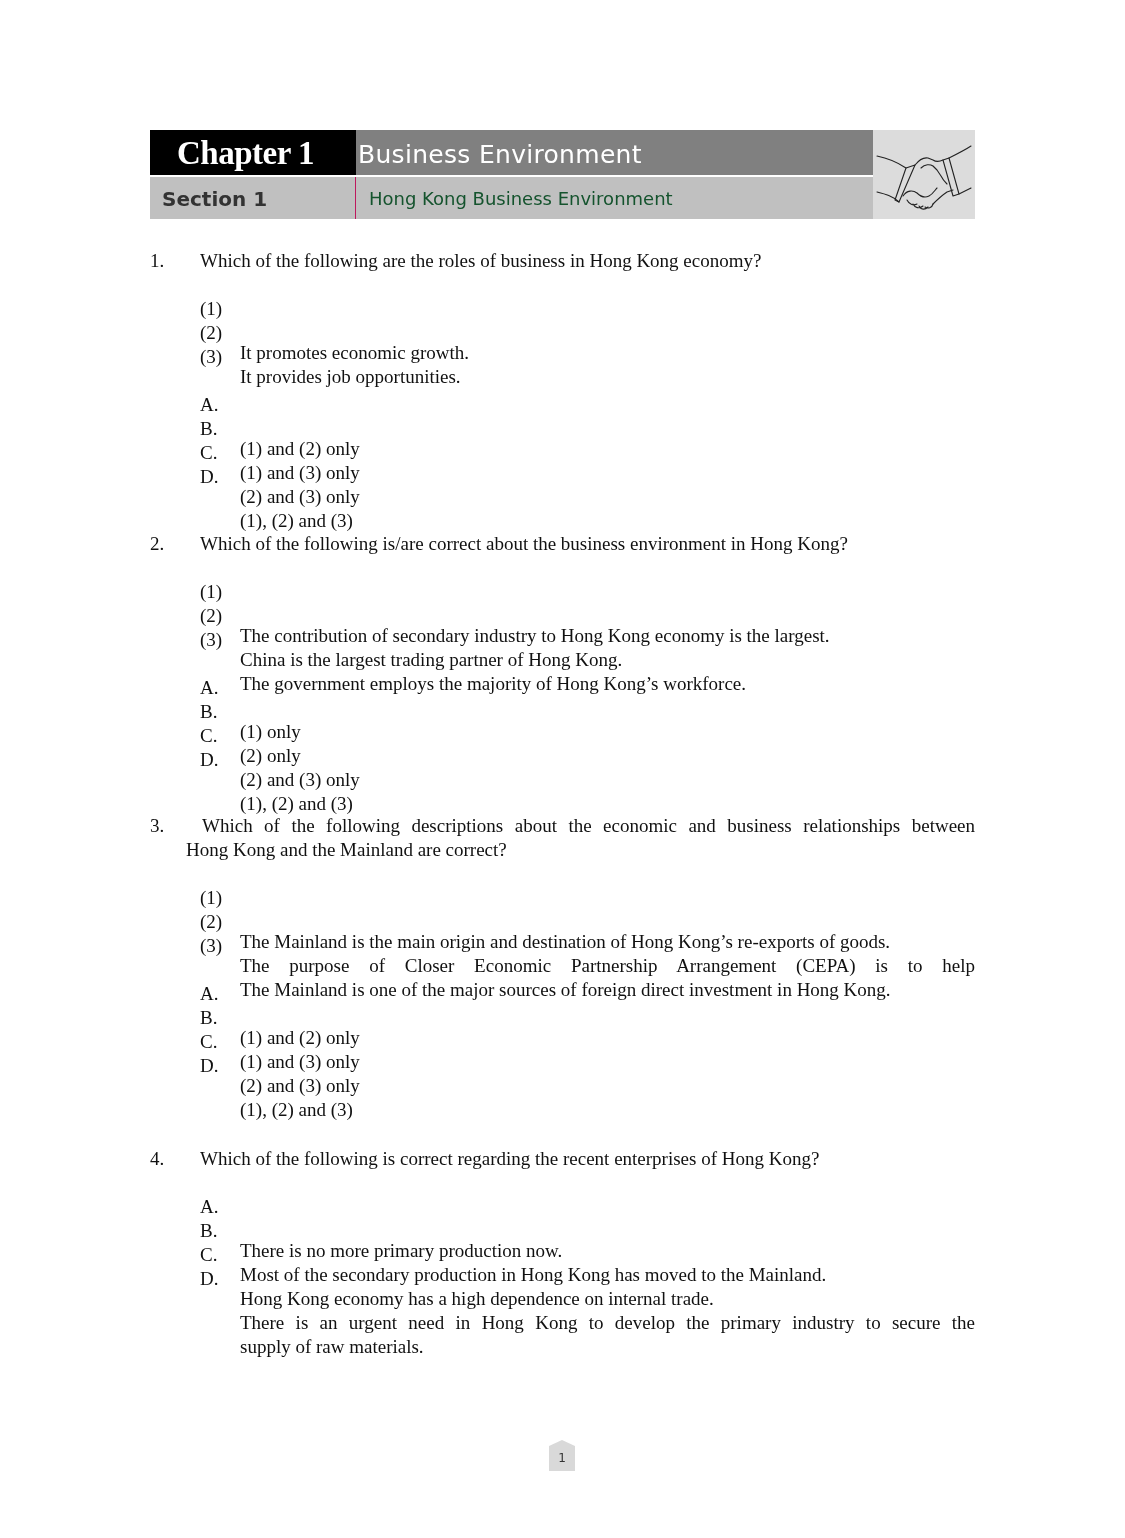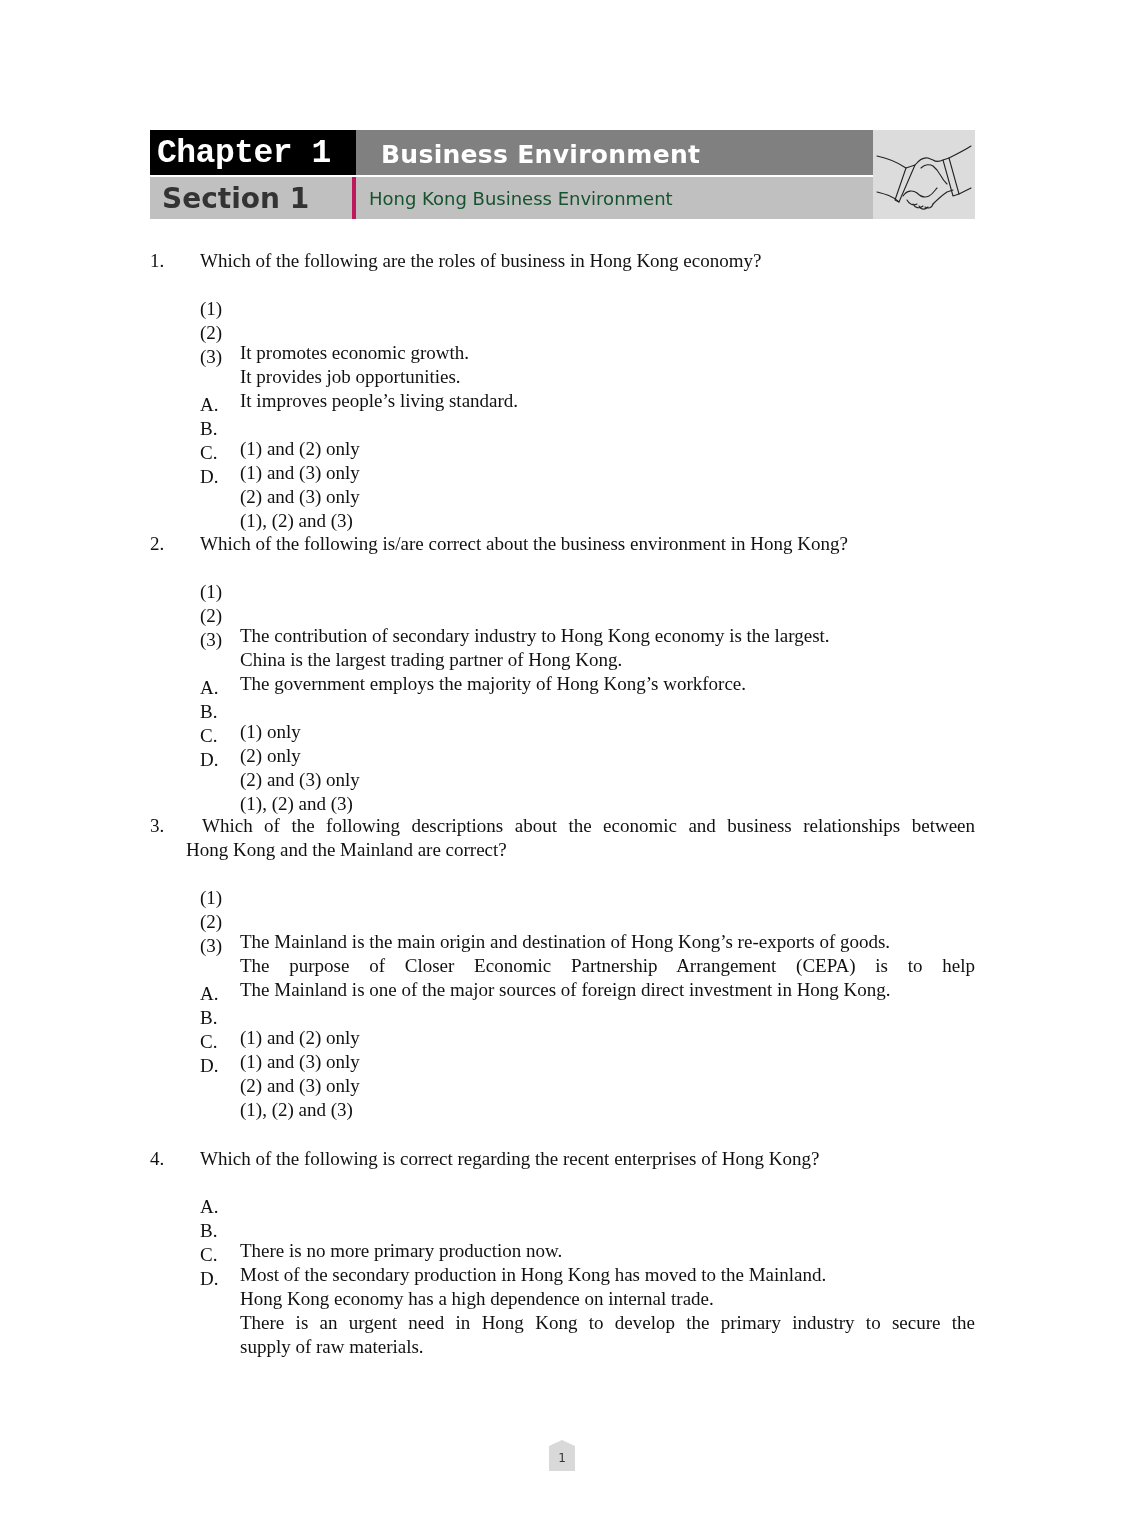--- a/index.html
+++ b/index.html
@@ -3,29 +3,29 @@
 <meta charset="utf-8">
 <style>
   html, body { margin: 0; padding: 0; background: #ffffff; }
   body { width: 1125px; height: 1538px; position: relative; overflow: hidden; }
   .page { position: absolute; left: 0; top: 0; width: 1125px; height: 1538px; }
 
   
   .banner { position: absolute; left: 150px; top: 130px; width: 825px; height: 89px; }
   .row1 { position: absolute; left: 0; top: 0; width: 723px; height: 45px; display: flex; }
   .chapter-box { width: 206px; height: 45px; background: #000; color: #fff;
-    font-family: Liberation Mono, monospace; font-weight: bold; font-size: 33px;
-    line-height: 47px; padding-left: 7px; box-sizing: border-box; letter-spacing: -0.5px; }
+    font-family: Liberation Serif, serif; font-weight: bold; font-size: 33px;
+    line-height: 47px; padding-left: 27px; box-sizing: border-box; letter-spacing: -0.5px; }
   .title-box { flex: 1; height: 45px; background: #808080; color: #fff;
-    font-family: "DejaVu Sans", sans-serif; font-weight: bold; font-size: 25px;
-    line-height: 50px; padding-left: 25px; box-sizing: border-box; letter-spacing: 0.3px; }
+    font-family: "DejaVu Sans", sans-serif; font-weight: normal; font-size: 25px;
+    line-height: 50px; padding-left: 2px; box-sizing: border-box; letter-spacing: 0.3px; }
   .row2 { position: absolute; left: 0; top: 47px; width: 723px; height: 42px; display: flex; background: #c0c0c0; }
   .section-box { width: 206px; height: 42px; color: #333;
-    font-family: "DejaVu Sans", sans-serif; font-weight: bold; font-size: 28px;
-    line-height: 44px; padding-left: 12px; box-sizing: border-box; border-right: 4px solid #be185d; }
+    font-family: "DejaVu Sans", sans-serif; font-weight: bold; font-size: 20px;
+    line-height: 44px; padding-left: 12px; box-sizing: border-box; border-right: 1px solid #be185d; }
   .subtitle-box { flex: 1; height: 42px; color: #14532d;
     font-family: "DejaVu Sans", sans-serif; font-size: 18px; line-height: 44px;
     padding-left: 13px; box-sizing: border-box; }
   .pic-box { position: absolute; left: 723px; top: 0; width: 102px; height: 89px; background: #dcdcdc; }
   .pic-box svg { position: absolute; left: 0; top: 0; }
 
   
   .q { position: absolute; left: 150px; width: 825px;
     font-family: "Liberation Serif", serif; font-size: 19px; color: #111; }
   .line { position: relative; height: 24px; line-height: 24px; }
@@ -80,21 +80,20 @@
     <div class="line">
       <span class="sub">(1)</span>
       <span class="subtext">It promotes economic growth.</span>
     </div>
     <div class="line">
       <span class="sub">(2)</span>
       <span class="subtext">It provides job opportunities.</span>
     </div>
     <div class="line">
       <span class="sub">(3)</span>
-      <span class="subtext">It improves people’s living standard.</span>
     </div>
     <div class="gap"></div>
     <div class="line">
       <span class="sub">A.</span>
       <span class="subtext">(1) and (2) only</span>
     </div>
     <div class="line">
       <span class="sub">B.</span>
       <span class="subtext">(1) and (3) only</span>
     </div>

